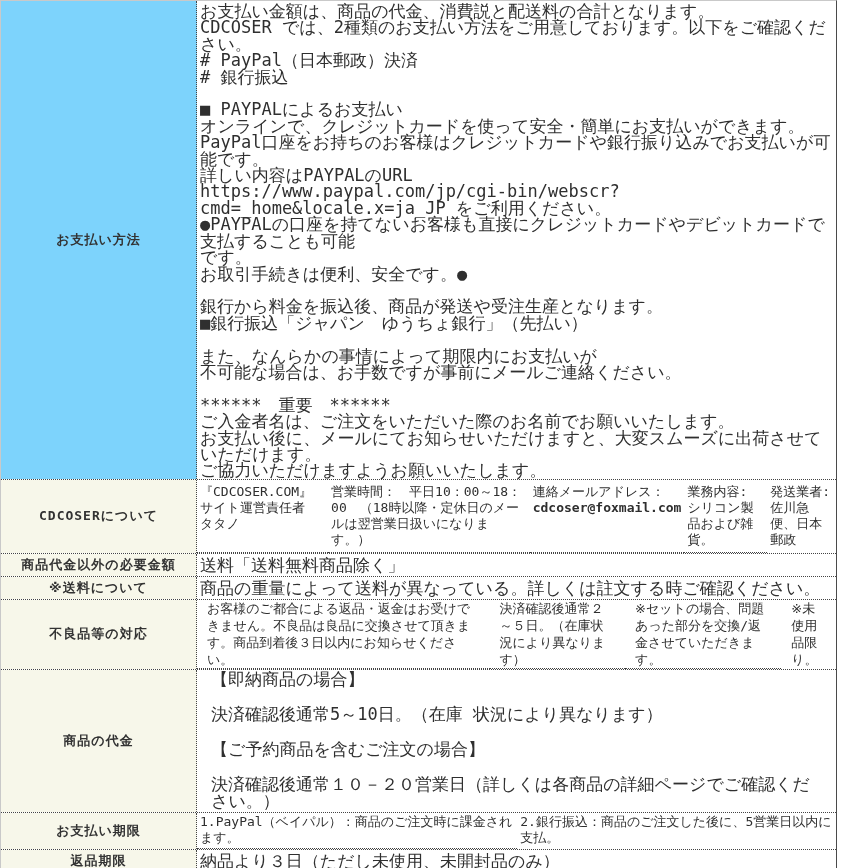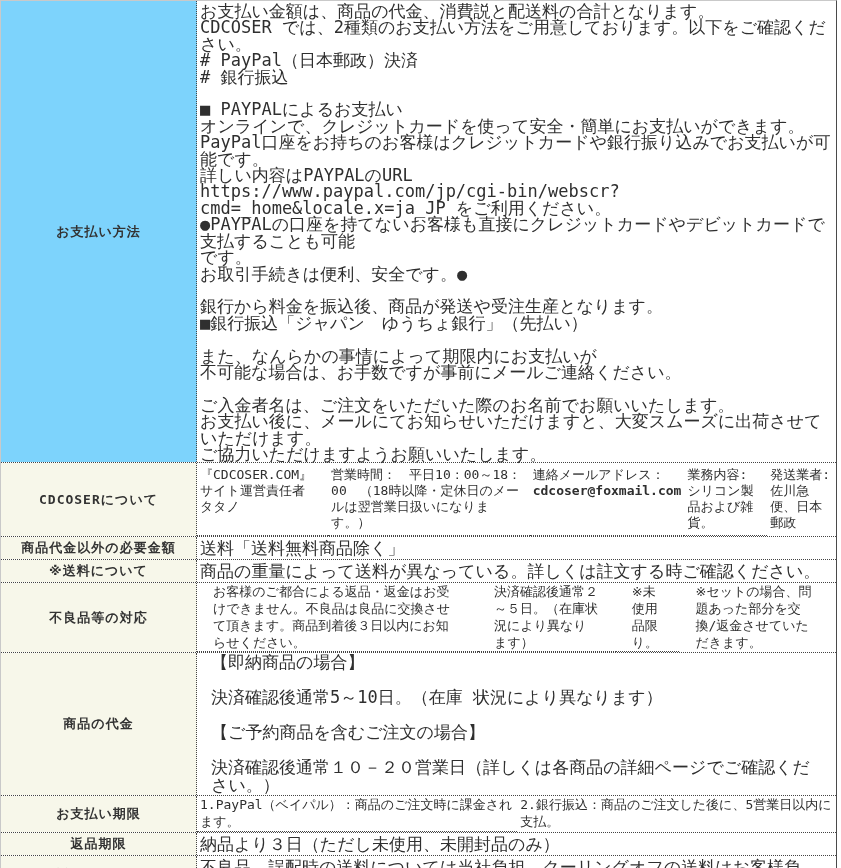--- a/index.html
+++ b/index.html
@@ -26,21 +26,21 @@
     display:flex;align-items:center;justify-content:center;
     font-weight:bold;font-size:13px;color:#333333;
     text-align:center;padding:2px;letter-spacing:1px;line-height:16px;
   }
   .hdr.first{background:#7dd3fc;}
   .cell{flex:1;min-width:0;font-size:17px;color:#2f2f2f;}
   .pm{padding:2px 2px 0 3px;line-height:16.4px;}
   .cellcol{flex:1;min-width:0;display:flex;font-size:13px;}
   .sub{border-bottom:1px dotted #444444;padding:4px 3px;line-height:16px;}
   .cellcol .sub:last-child{border-bottom:none;}
-  .tight .sub{padding:0 16px;line-height:17px;}
+  .tight .sub{padding:0 10px;line-height:17px;}
   .tight2 .sub{padding:1px 3px;line-height:16.5px;}
   .dt{padding:1px 14px;}
   .dt .ln{line-height:17.5px;}
   .single{padding:3px 3px;line-height:16px;display:flex;align-items:center;}
   .b{font-weight:bold;}
   .ln{white-space:pre-wrap;}
 </style>
 </head>
 <body>
 
@@ -62,20 +62,21 @@
         <div class="ln">●PAYPALの口座を持てないお客様も直接にクレジットカードやデビットカードで支払することも可能</div>
         <div class="ln">です。</div>
         <div class="ln">お取引手続きは便利、安全です。●</div>
         <div class="ln">&nbsp;</div>
         <div class="ln">銀行から料金を振込後、商品が発送や受注生産となります。</div>
         <div class="ln">■銀行振込「ジャパン　ゆうちょ銀行」（先払い）</div>
         <div class="ln">&nbsp;</div>
         <div class="ln">また、なんらかの事情によって期限内にお支払いが</div>
         <div class="ln">不可能な場合は、お手数ですが事前にメールご連絡ください。</div>
         <div class="ln">&nbsp;</div>
+        <div class="ln">******　重要　******</div>
         <div class="ln">ご入金者名は、ご注文をいただいた際のお名前でお願いいたします。</div>
         <div class="ln">お支払い後に、メールにてお知らせいただけますと、大変スムーズに出荷させていただけます。</div>
         <div class="ln">ご協力いただけますようお願いいたします。</div>
       </div>
   </div>
 
   <div class="row">
     <div class="hdr">CDCOSERについて</div>
     <div class="cellcol">
       <div class="sub">『CDCOSER.COM』　サイト運営責任者　タタノ</div>
@@ -94,22 +95,22 @@
   <div class="row">
     <div class="hdr">※送料について</div>
     <div class="cell single">商品の重量によって送料が異なっている。詳しくは註文する時ご確認ください。</div>
   </div>
 
   <div class="row">
     <div class="hdr">不良品等の対応</div>
     <div class="cellcol tight">
       <div class="sub">お客様のご都合による返品・返金はお受けできません。不良品は良品に交換させて頂きます。商品到着後３日以内にお知らせください。</div>
       <div class="sub">決済確認後通常２～５日。（在庫状況により異なります）</div>
+      <div class="sub">※セットの場合、問題あった部分を交換/返金させていただきます。</div>
       <div class="sub">※未使用品限り。</div>
-      <div class="sub">※セットの場合、問題あった部分を交換/返金させていただきます。</div>
     </div>
   </div>
 
   <div class="row">
     <div class="hdr">商品の代金</div>
     <div class="cell dt">
         <div class="ln">【即納商品の場合】</div>
         <div class="ln">&nbsp;</div>
         <div class="ln">決済確認後通常5～10日。（在庫 状況により異なります）</div>
         <div class="ln">&nbsp;</div>

